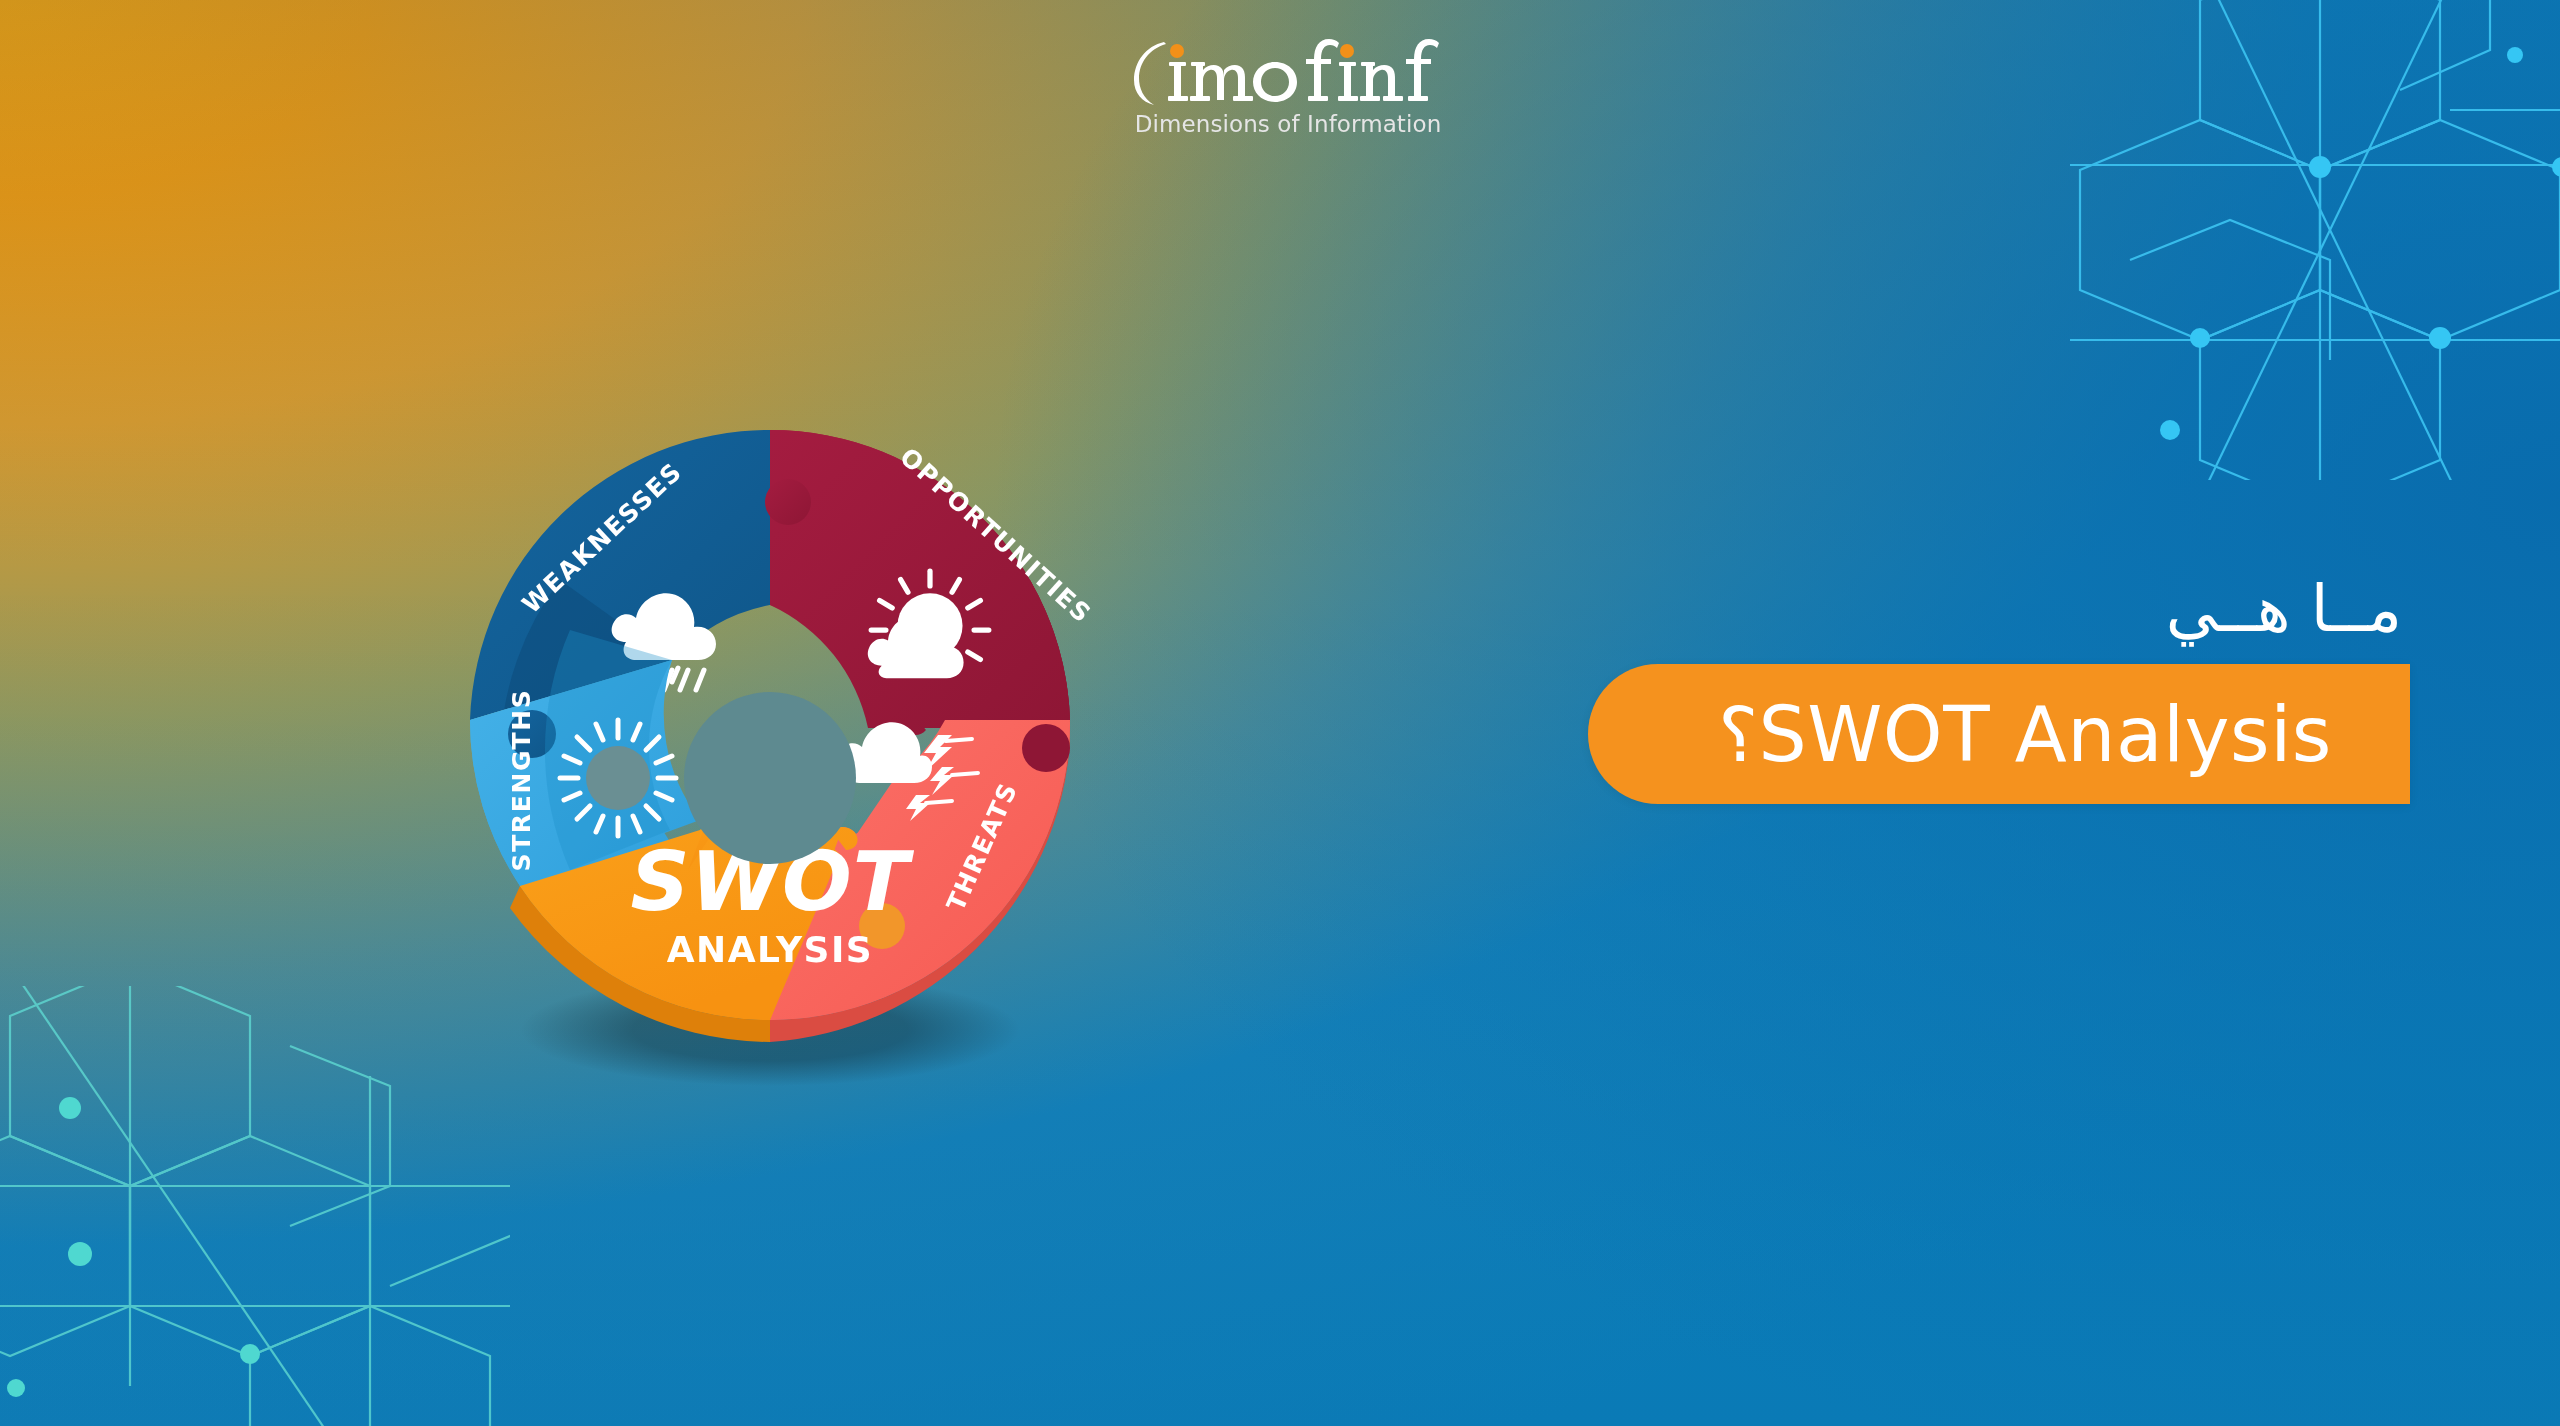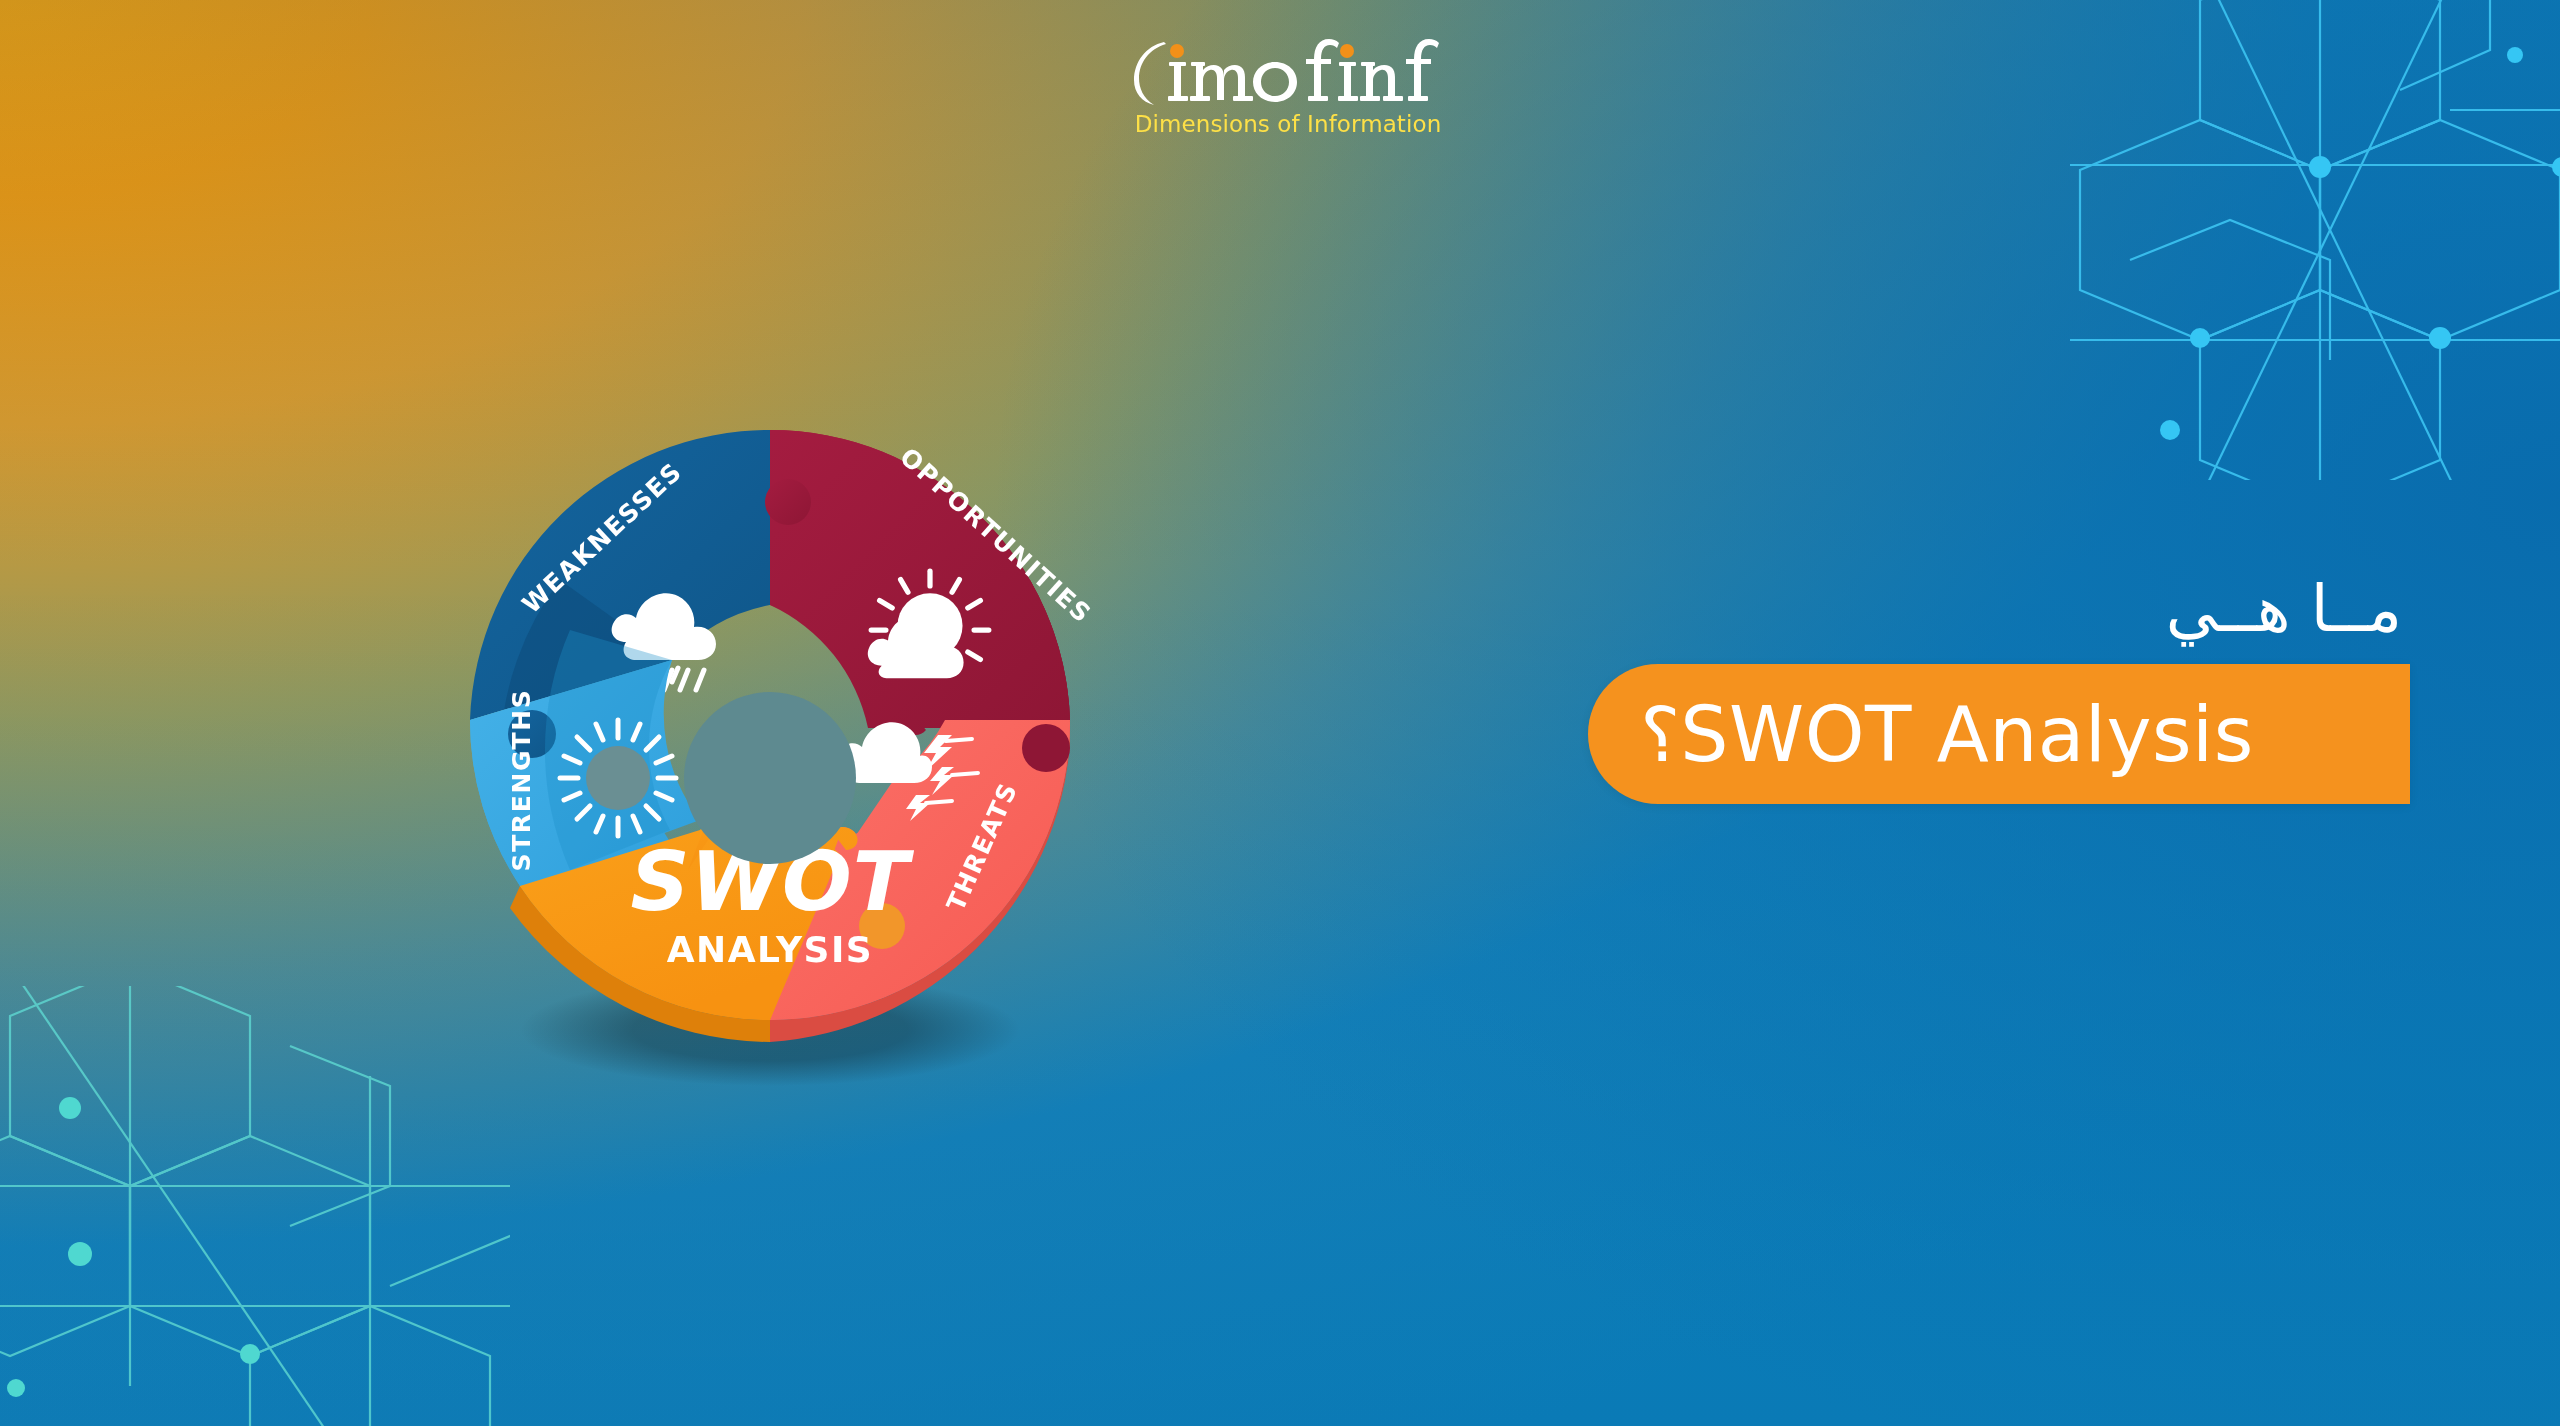--- a/index.html
+++ b/index.html
@@ -30,21 +30,21 @@
 
   
   .logo {
     position:absolute; left:1118px; top:36px; width:340px;
     text-align:center; color:#ffffff;
   }
   .logo-mark { position:relative; height:74px; }
   .logo-mark svg { display:block; margin:0 auto; }
   .logo-tagline {
     font-family:"DejaVu Sans","Liberation Sans",sans-serif;
-    font-size:23px; letter-spacing:0.1px; color:#fde047;
+    font-size:23px; letter-spacing:0.1px; color:#e5e5e5;
     margin-top:1px; font-weight:400;
   }
 
   
   .wheel { position:absolute; left:370px; top:330px; width:780px; height:780px; }
   .wheel svg { display:block; width:780px; height:780px; overflow:visible; }
 
   .seg-label {
     fill:#ffffff; font-family:"DejaVu Sans","Liberation Sans",sans-serif;
     font-weight:bold; font-size:25px; letter-spacing:1.6px;
@@ -63,21 +63,21 @@
   .headline-ar {
     direction:rtl; text-align:right;
     color:#ffffff; font-size:64px; line-height:1.08;
     font-family:"DejaVu Sans","Liberation Sans",sans-serif;
     font-weight:400; padding-right:8px; white-space:nowrap;
   }
   .pill {
     margin-top:20px; margin-left:118px;
     height:140px; background:#F5921E;
     border-radius:72px 0 0 72px;
-    display:flex; align-items:center; justify-content:flex-start;
+    display:flex; align-items:center; justify-content:center;
     padding-left:52px; box-shadow:0 2px 10px rgba(0,0,0,0.08);
   }
   .pill-text {
     color:#ffffff; font-size:76px; font-weight:400; letter-spacing:0.5px;
     font-family:"DejaVu Sans","Liberation Sans",sans-serif;
     direction:rtl; white-space:nowrap;
   }
 </style>
 </head>
 <body>

